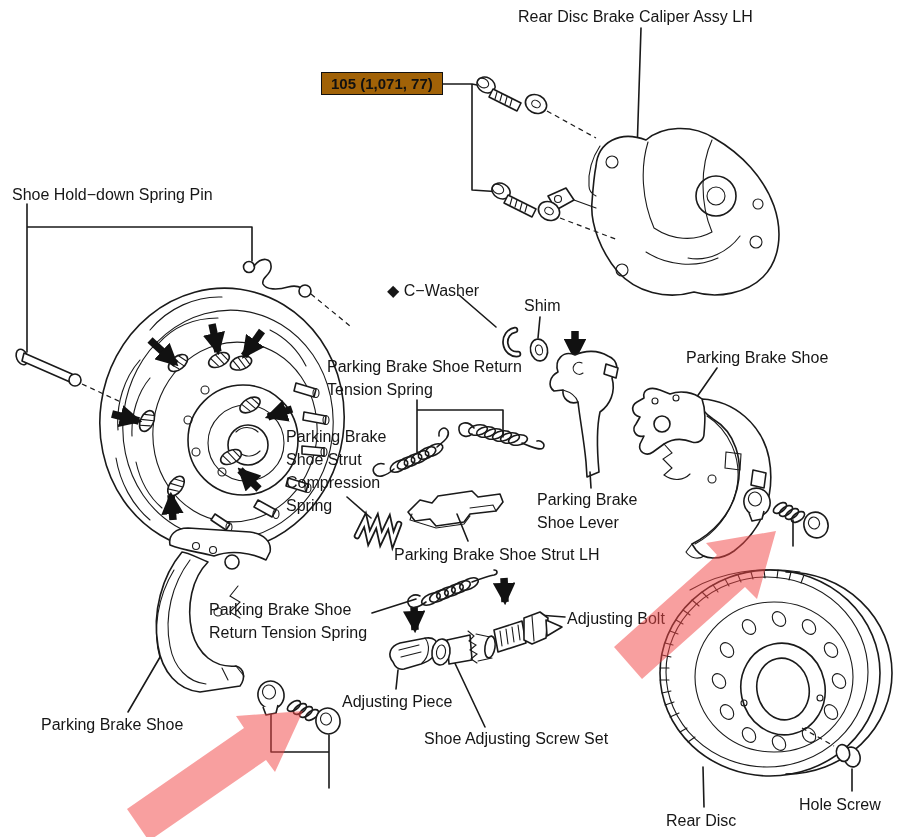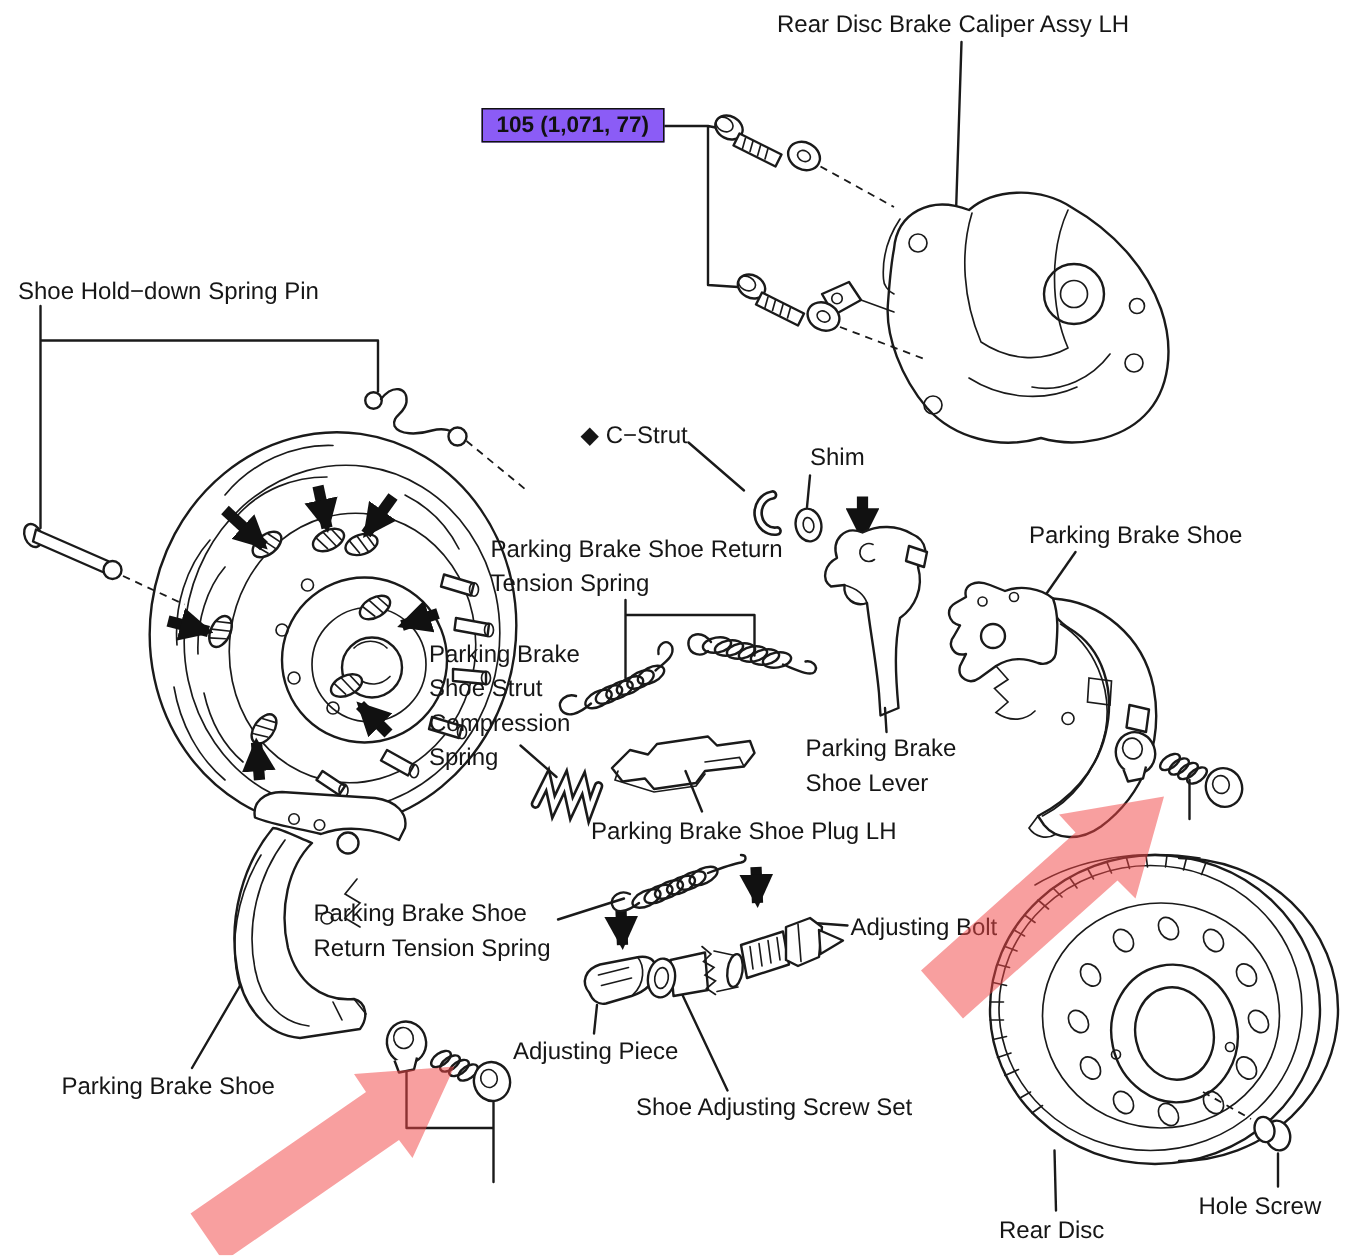--- a/index.html
+++ b/index.html
@@ -4,32 +4,32 @@
 <style>
   html,body{margin:0;padding:0;background:#fff;}
   #fig{position:relative;width:900px;height:837px;background:#fff;overflow:hidden;
        font-family:"Liberation Sans",sans-serif;}
   svg{position:absolute;left:0;top:0;}
   #art{z-index:1;}
   #overlay{z-index:3;pointer-events:none;}
   .lb{position:absolute;z-index:2;font:16px/23px "Liberation Sans",sans-serif;
       color:#161616;white-space:pre-line;}
   #torque-box{position:absolute;z-index:2;left:321px;top:72px;border:1.7px solid #111;
-      background:#8b5cf6;padding:0 9px;font:bold 15px/21px "Liberation Sans",sans-serif;color:#111;}
+      background:#a16207;padding:0 9px;font:bold 15px/21px "Liberation Sans",sans-serif;color:#111;}
   
   .ln{fill:none;stroke:#1a1a1a;stroke-width:1.6;stroke-linecap:round;stroke-linejoin:round;}
   .fw{fill:#fff;stroke:#1a1a1a;stroke-width:1.6;stroke-linejoin:round;}
   .thin{fill:none;stroke:#1a1a1a;stroke-width:1.1;stroke-linecap:round;}
   .dash{fill:none;stroke:#1a1a1a;stroke-width:1.2;stroke-dasharray:5 4;}
   .ptr{stroke:#111;stroke-width:7.5;fill:none;}
   .thk{fill:none;stroke:#1a1a1a;stroke-width:6.5;stroke-linecap:round;}
   .thkw{fill:none;stroke:#fff;stroke-width:3;stroke-linecap:round;}
   
   #lb-caliper{left:518px;top:5px}      #lb-springpin{left:12px;top:183px}
-  #lb-cwasher{left:387px;top:279px}    #lb-shim{left:540px;top:294px}
+  #lb-cwasher{left:387px;top:279px}    #lb-shim{left:524px;top:294px}
   #lb-shoeright{left:686px;top:346px}  #lb-returnup{left:327px;top:355px}
   #lb-compress{left:286px;top:425px}   #lb-lever{left:537px;top:488px}
   #lb-strutlh{left:394px;top:543px}    #lb-holddown{left:702px;top:547px}
   #lb-adjbolt{left:567px;top:607px}    #lb-returnlow{left:209px;top:598px}
   #lb-adjpiece{left:342px;top:690px}   #lb-screwset{left:424px;top:727px}
   #lb-shoeleft{left:41px;top:713px}    #lb-cup{left:271px;top:790px}
   #lb-reardisc{left:666px;top:809px}   #lb-holeplug{left:799px;top:793px}
 </style>
 </head>
 <body>
@@ -330,32 +330,32 @@
 
   <g>
     <ellipse class="fw" cx="852" cy="757" rx="8" ry="10" transform="rotate(-15 852 757)"></ellipse>
     <ellipse class="fw" cx="843" cy="753" rx="6.5" ry="8.5" transform="rotate(-15 843 753)"></ellipse>
   </g>
 </svg>
 
 <div class="lb" id="lb-caliper">Rear Disc Brake Caliper Assy LH</div>
 <div id="torque-box">105 (1,071, 77)</div>
 <div class="lb" id="lb-springpin">Shoe Hold−down Spring Pin</div>
-<div class="lb" id="lb-cwasher">◆ C−Strut</div>
+<div class="lb" id="lb-cwasher">◆ C−Washer</div>
 <div class="lb" id="lb-shim">Shim</div>
 <div class="lb" id="lb-shoeright">Parking Brake Shoe</div>
 <div class="lb" id="lb-returnup">Parking Brake Shoe Return
 Tension Spring</div>
 <div class="lb" id="lb-compress">Parking Brake
 Shoe Strut
 Compression
 Spring</div>
 <div class="lb" id="lb-lever">Parking Brake
 Shoe Lever</div>
-<div class="lb" id="lb-strutlh">Parking Brake Shoe Plug LH</div>
+<div class="lb" id="lb-strutlh">Parking Brake Shoe Strut LH</div>
 <div class="lb" id="lb-adjbolt">Adjusting Bolt</div>
 <div class="lb" id="lb-returnlow">Parking Brake Shoe
 Return Tension Spring</div>
 <div class="lb" id="lb-adjpiece">Adjusting Piece</div>
 <div class="lb" id="lb-screwset">Shoe Adjusting Screw Set</div>
 <div class="lb" id="lb-shoeleft">Parking Brake Shoe</div>
 <div class="lb" id="lb-reardisc">Rear Disc</div>
 <div class="lb" id="lb-holeplug">Hole Screw</div>
 
 <svg id="overlay" width="900" height="837" viewBox="0 0 900 837">

